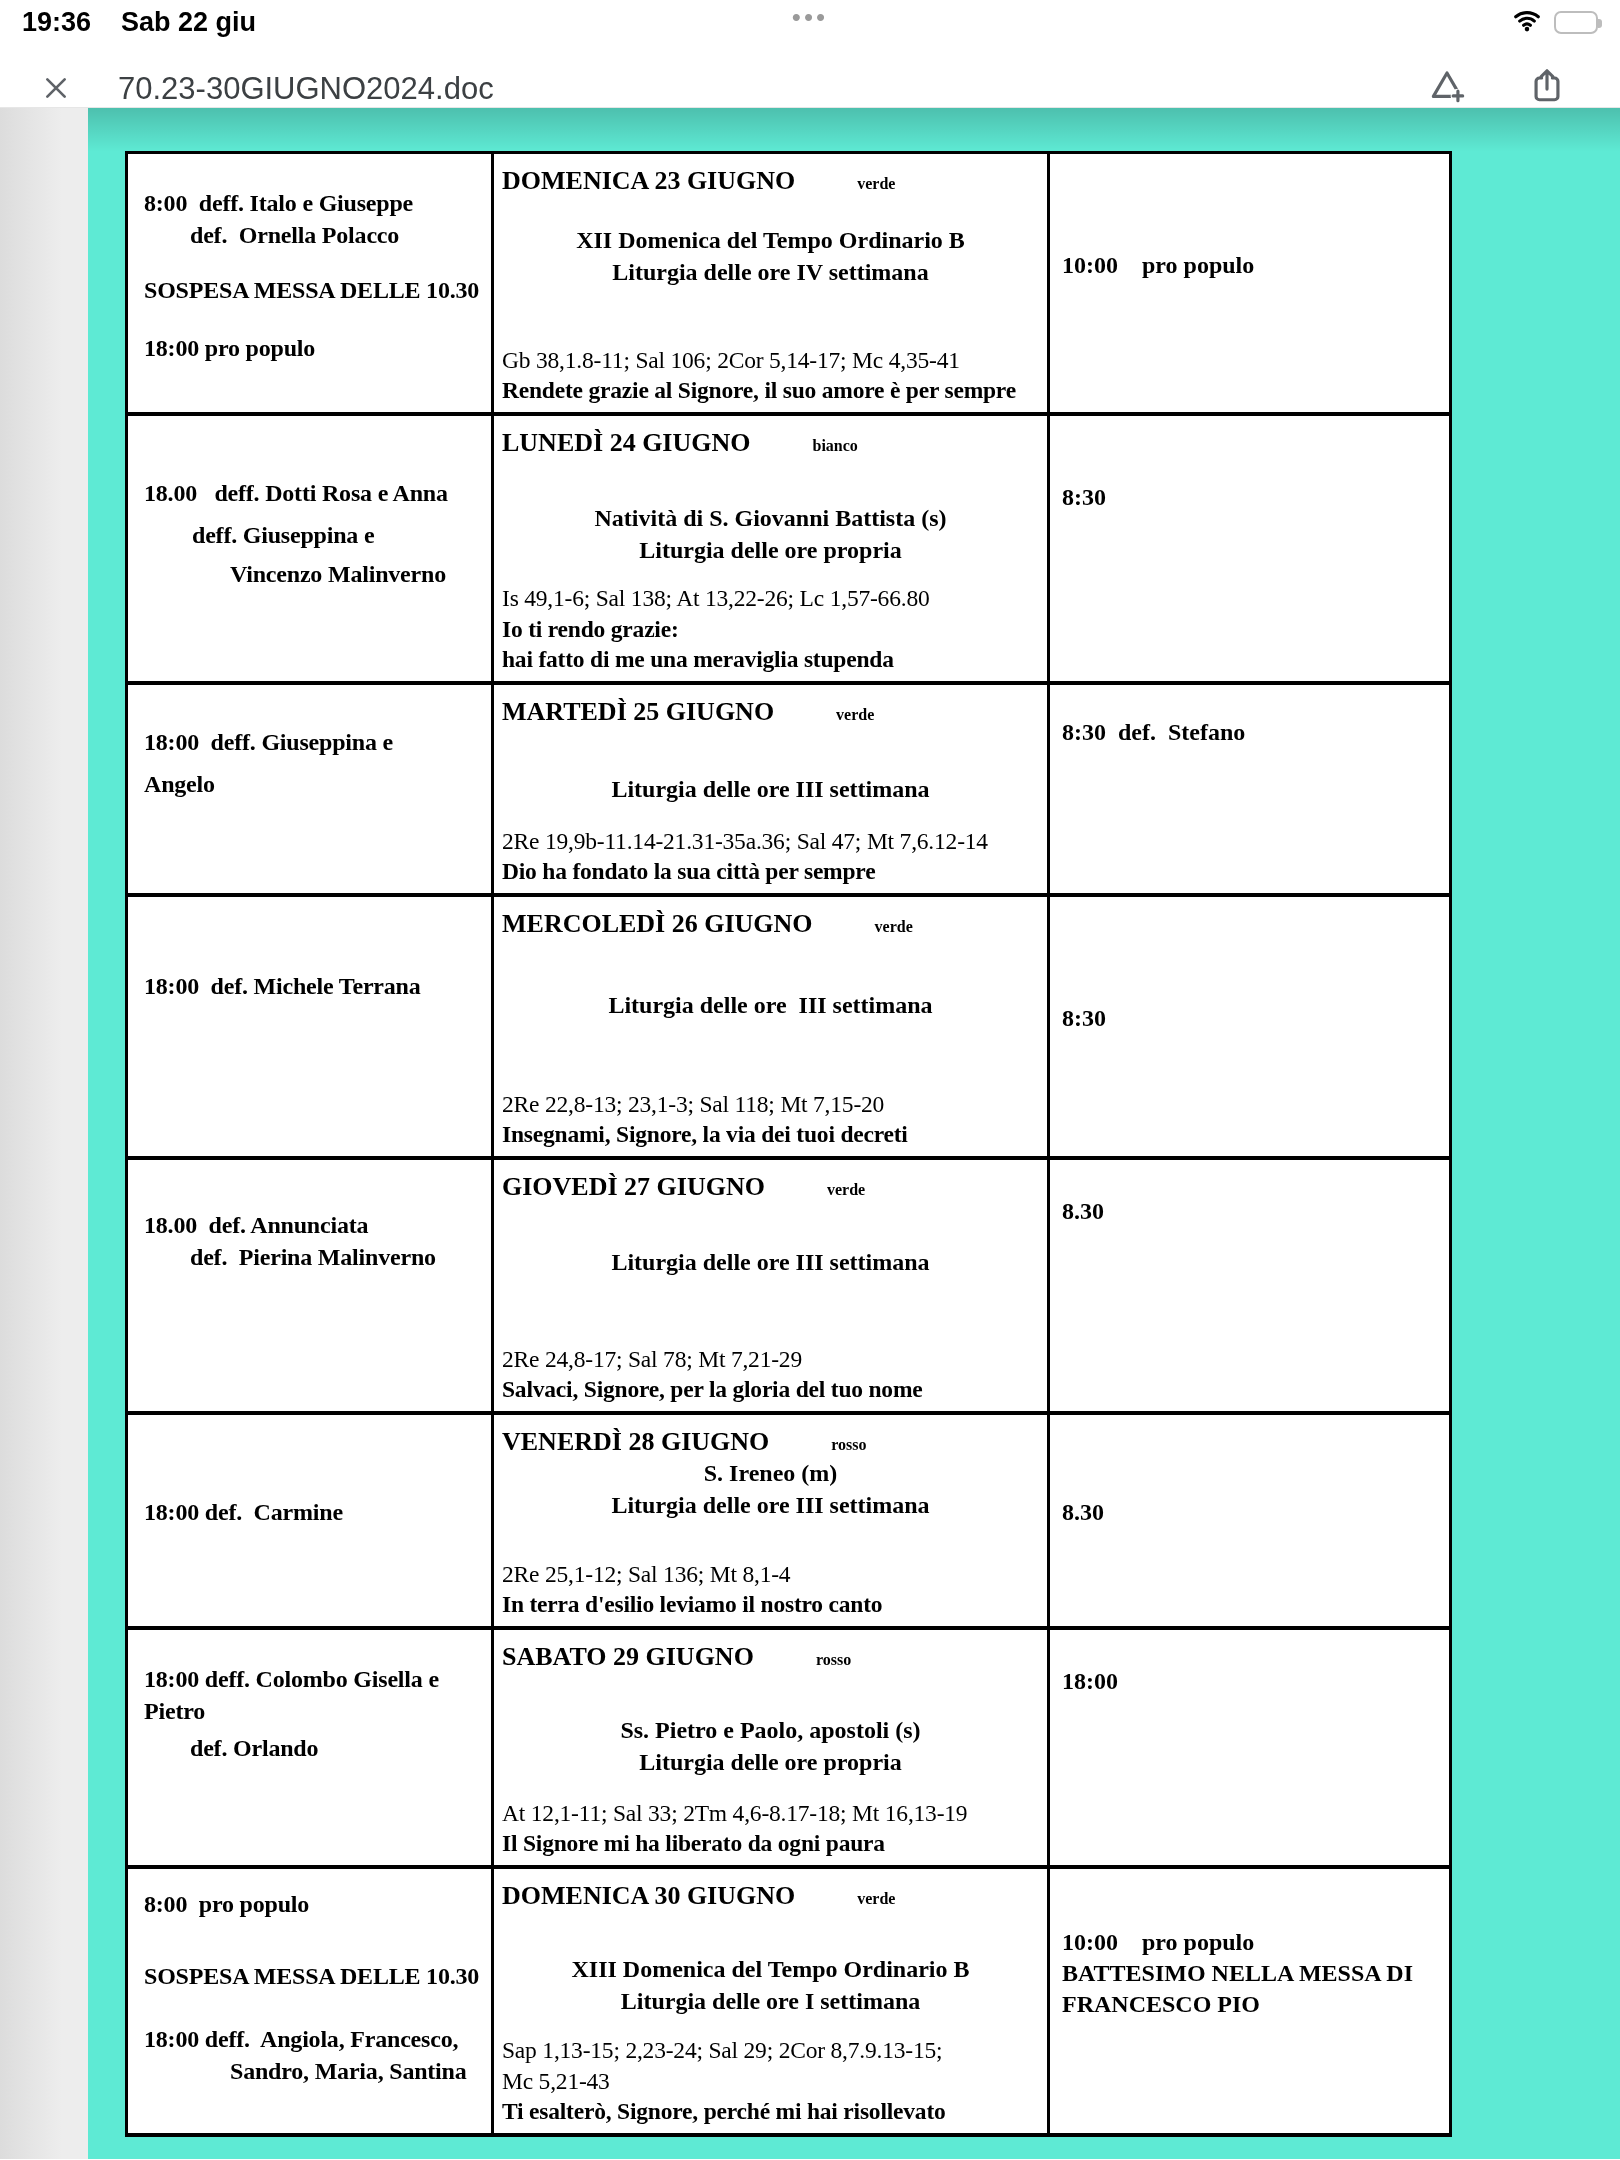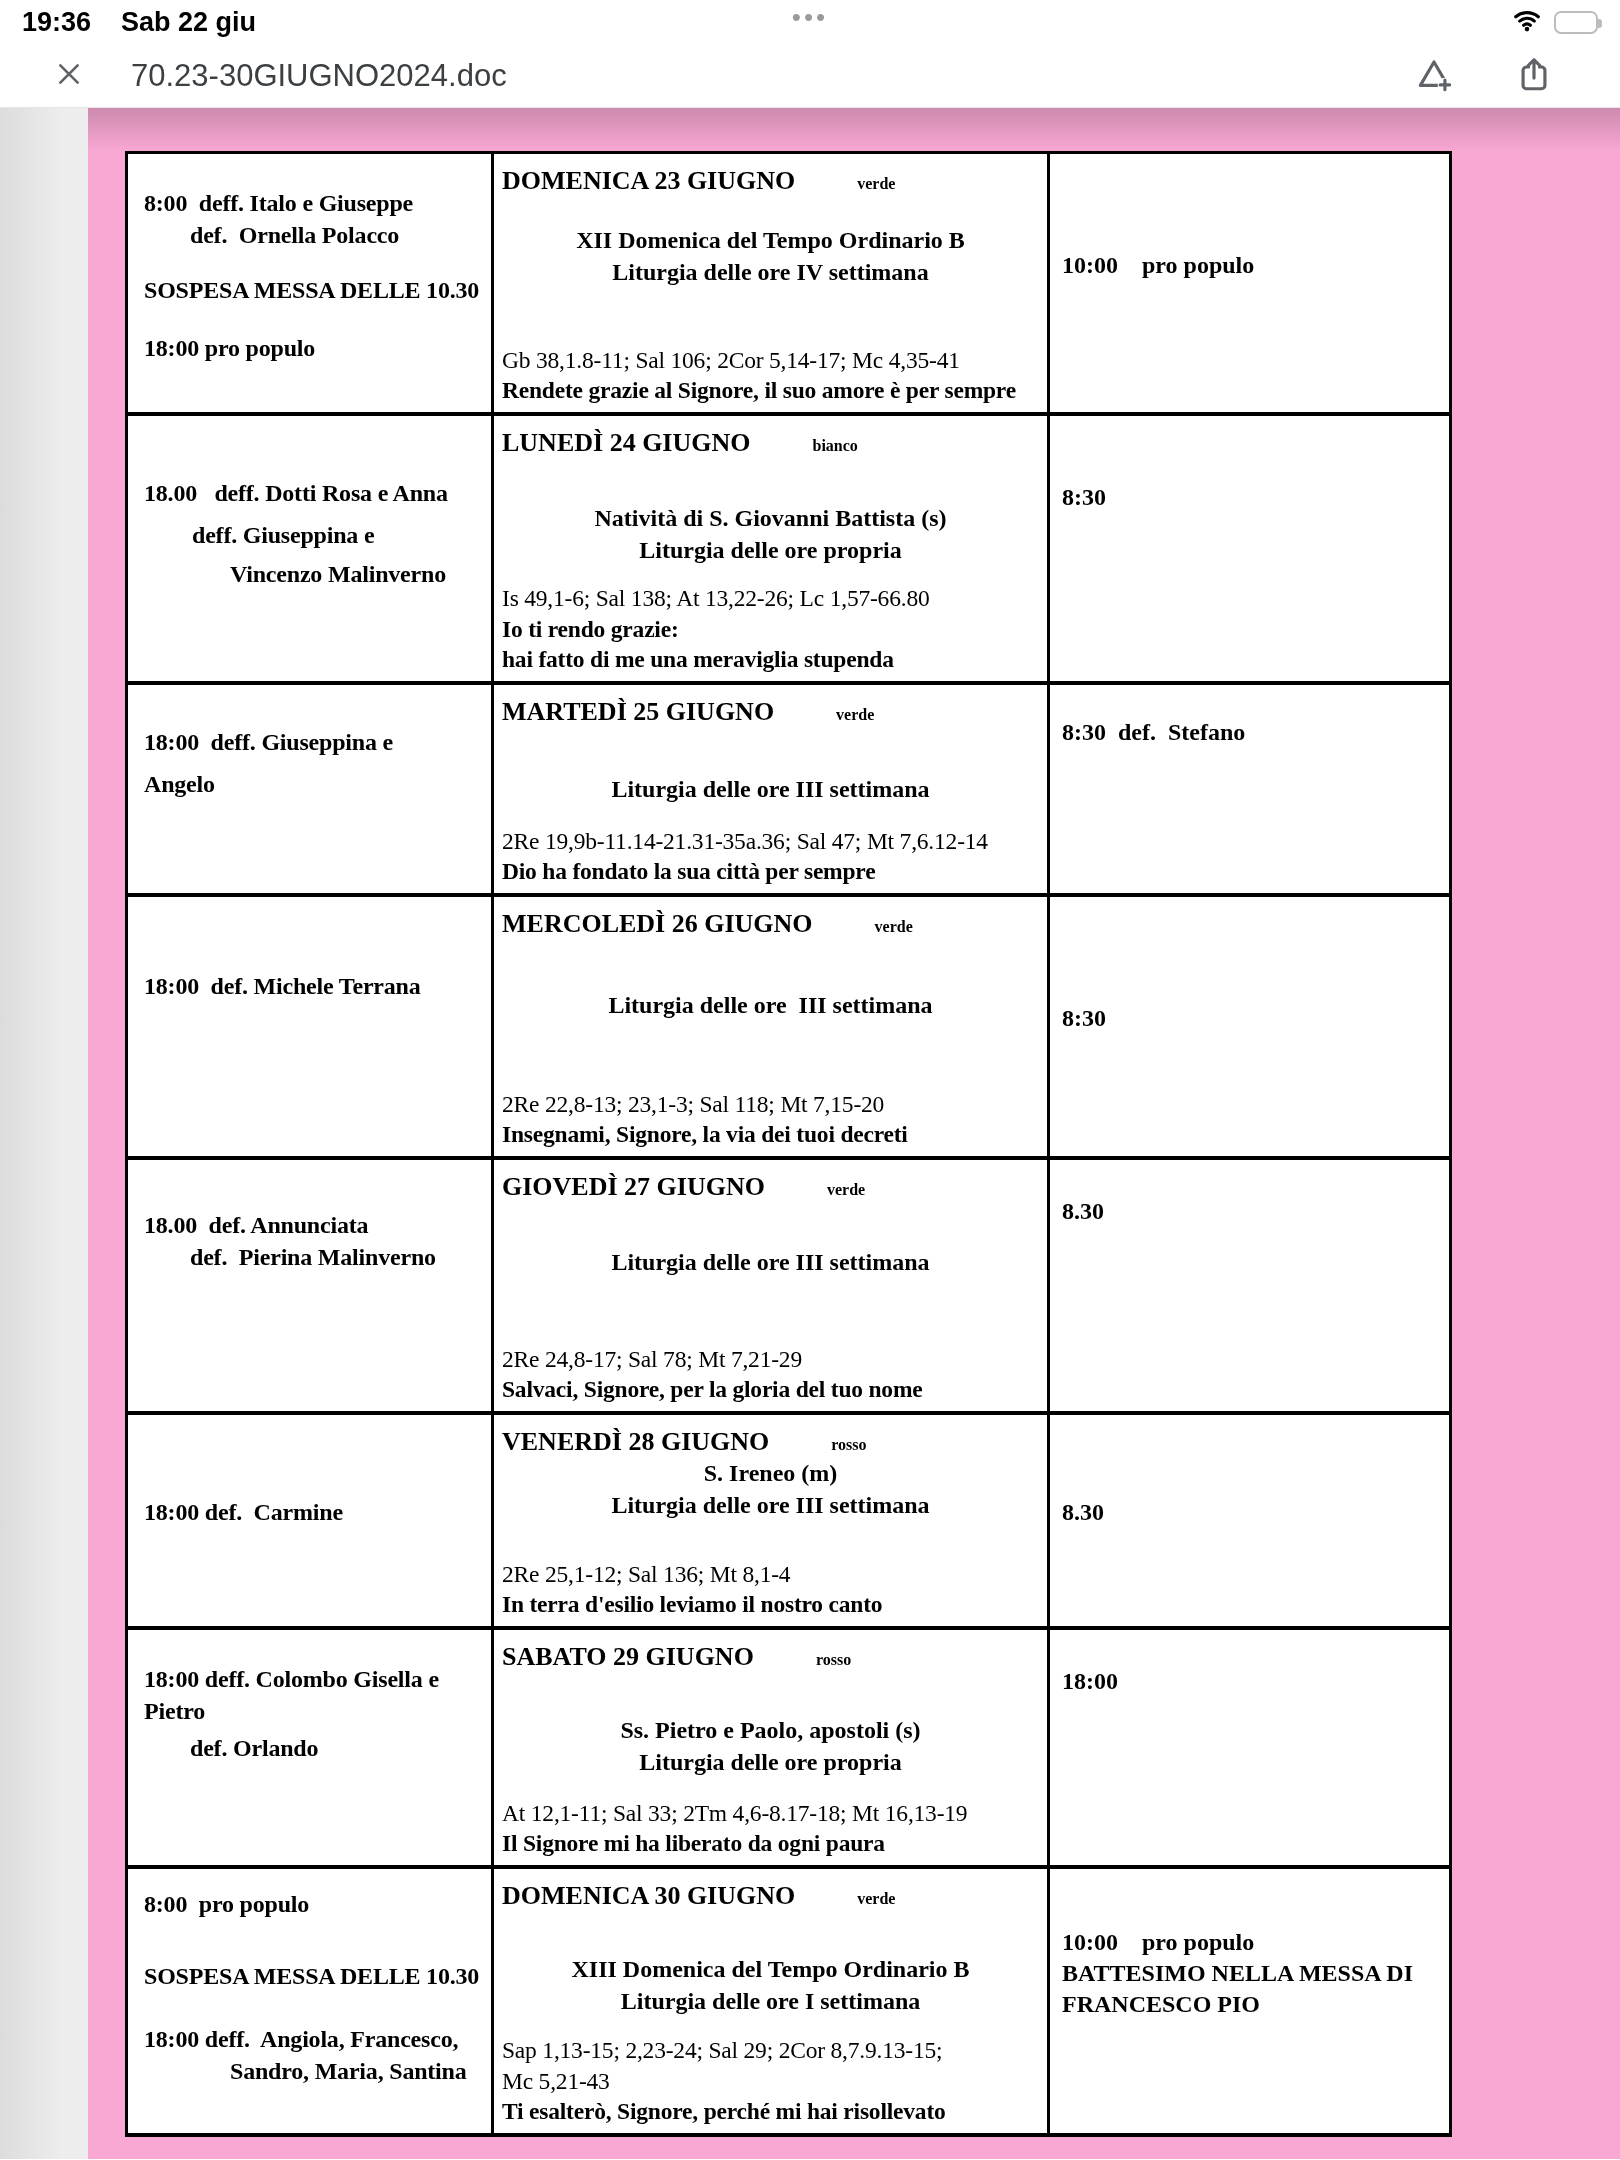--- a/index.html
+++ b/index.html
@@ -13,29 +13,29 @@
   .sb-dots { position:absolute; left:50%; top:2px; transform:translateX(-50%);
              color:#9a9a9a; font-size:26px; letter-spacing:3px; }
   .sb-right { margin-left:auto; display:flex; align-items:center; gap:12px; }
   .battery { position:relative; width:44px; height:23px; border:2px solid #bdbdbd;
              border-radius:7px; padding:2px; }
   .battery .level { width:100%; height:100%; background:#000; border-radius:3px; }
   .battery .nub { position:absolute; right:-6px; top:6px; width:4px; height:9px;
                   background:#bdbdbd; border-radius:0 3px 3px 0; }
 
   
-  .toolbar { height:64px; display:flex; align-items:center; padding:0 53px;
+  .toolbar { height:64px; display:flex; align-items:flex-end; padding:0 40px;
              background:#fff; border-bottom:1px solid #e6e6e6; }
   .icon-btn { background:none; border:none; cursor:pointer; display:flex;
               align-items:center; justify-content:center; padding:0; }
   .doc-title { margin-left:46px; font-size:31px; color:#3c4043; white-space:nowrap; }
   .tb-right { margin-left:auto; display:flex; align-items:center; gap:62px; padding-right:14px; }
 
   
-  .doc-area { position:relative; height:2051px; background:#f9a8d4; }
+  .doc-area { position:relative; height:2051px; background:#5eead4; }
   .doc-area::before { content:""; position:absolute; left:0; top:0; width:100%; height:44px;
                       background:linear-gradient(rgba(0,0,0,.18), rgba(0,0,0,0)); pointer-events:none; }
   .left-strip { position:absolute; left:0; top:0; width:88px; height:100%;
                 background:linear-gradient(to right,#dcdcdc,#ededed 70%); }
 
   
   .cal-table { position:absolute; left:125px; top:43px; width:1327px;
                border:3px solid #000; border-bottom:none; background:#fff;
                font-family:"Liberation Serif", serif; color:#000; }
   .trow { display:flex; border-bottom:4px solid #000; }

